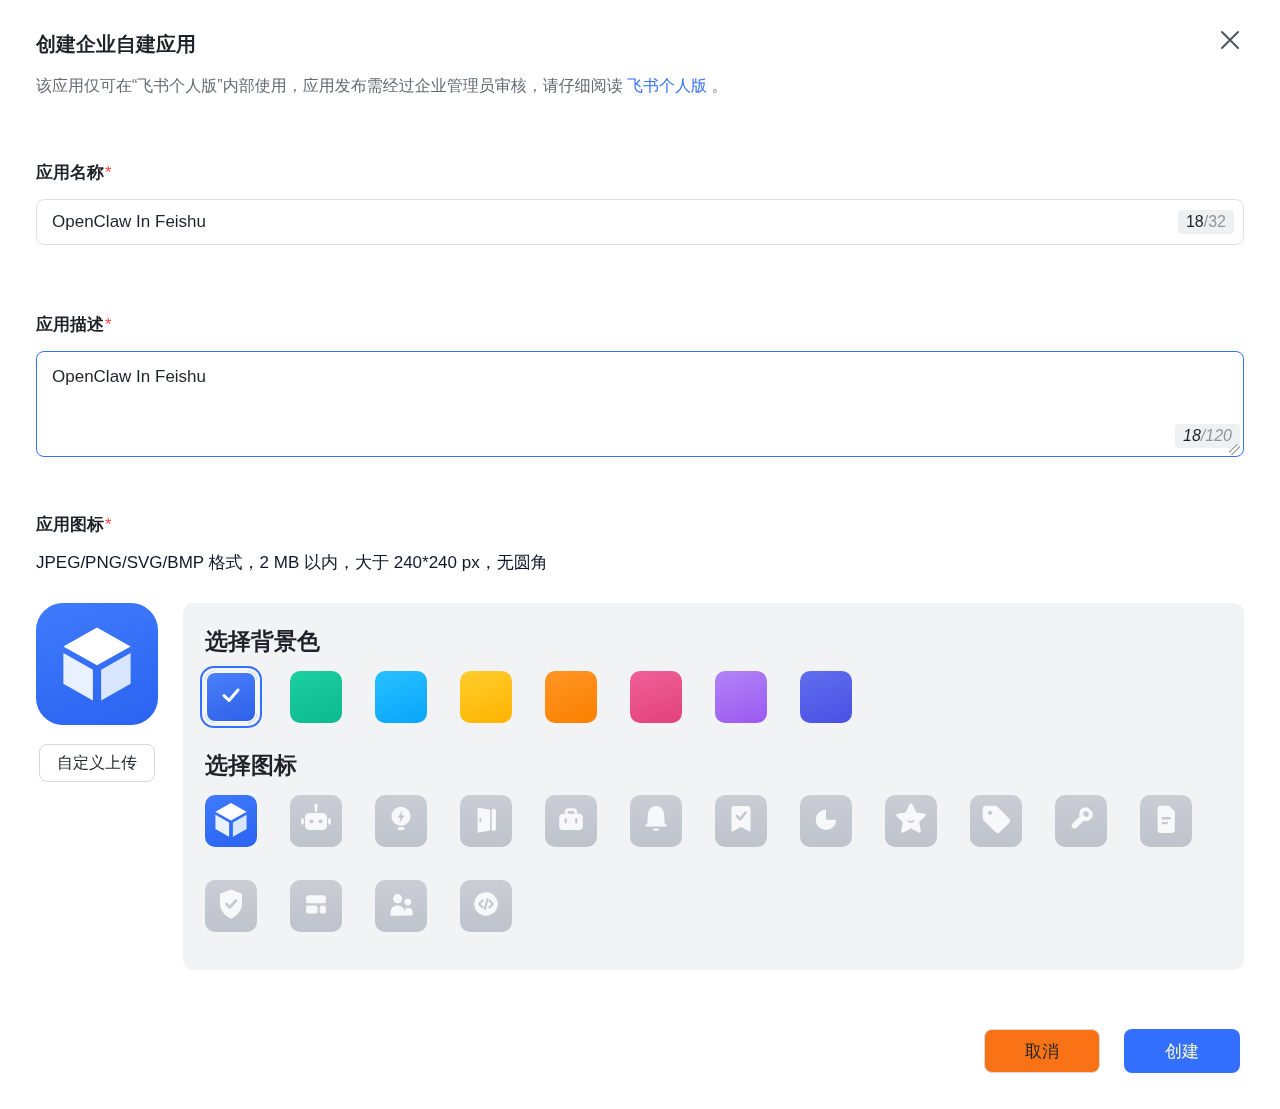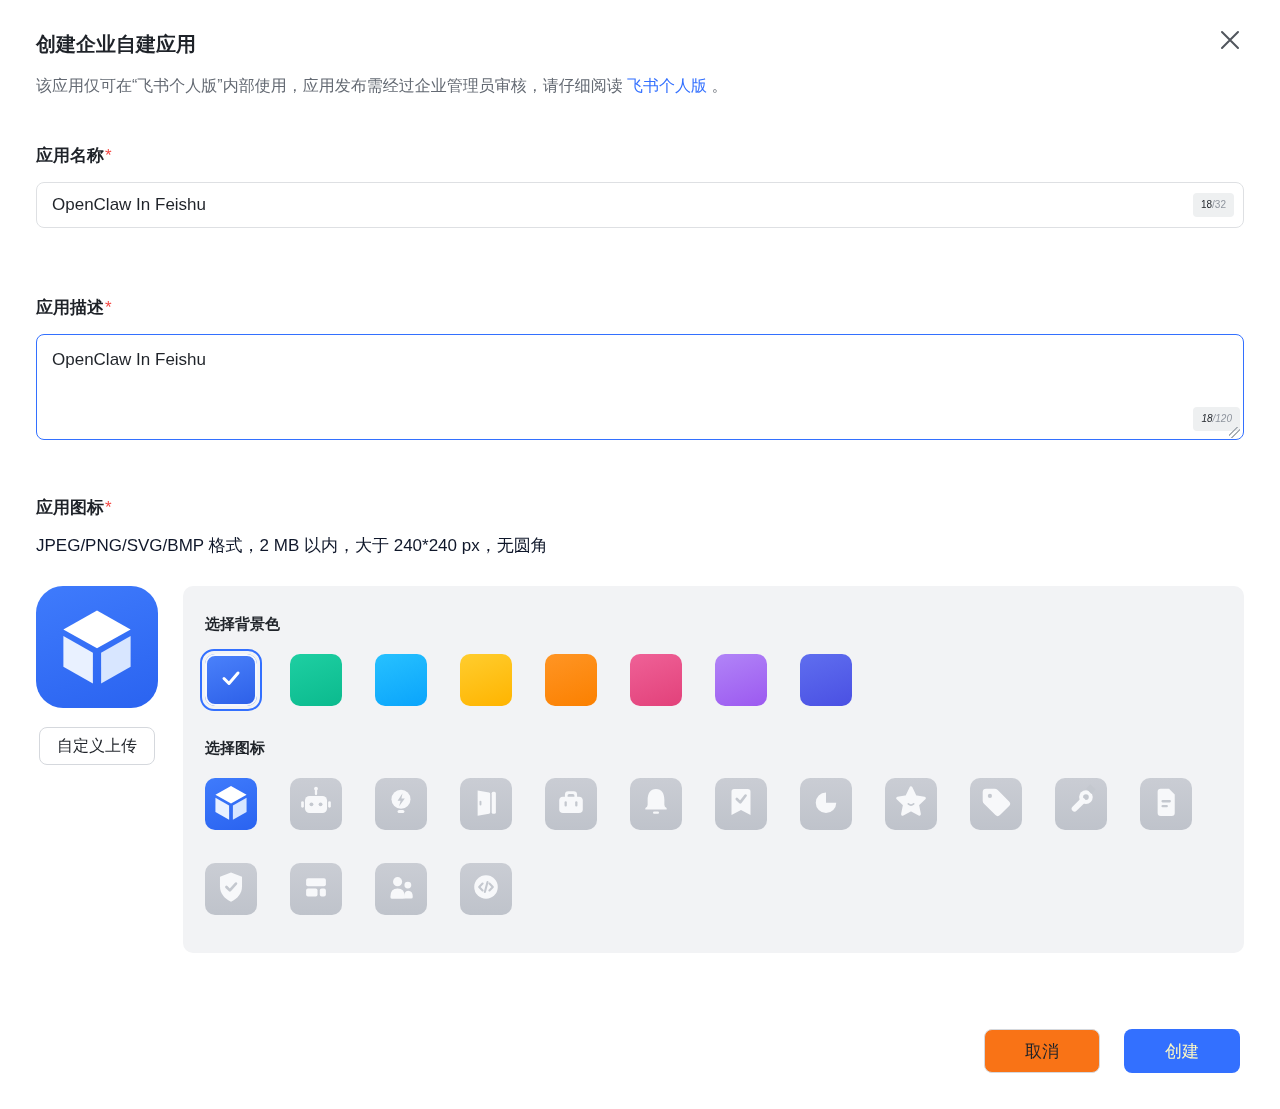--- a/index.html
+++ b/index.html
@@ -8,32 +8,32 @@
     position:relative; width:1280px; height:1109px; background:#fff;
     border-radius:11px; overflow:hidden; padding:30px 36px 36px 36px;
   }
   
   .hdr { display:flex; justify-content:space-between; align-items:flex-start; }
   .title { font-size:20px; font-weight:700; line-height:28px; }
   .close-btn { width:28px; height:28px; cursor:pointer; display:flex; align-items:center; justify-content:center; margin-top:-2px; }
   .subtitle { margin-top:16px; font-size:16px; color:#646a73; line-height:24px; }
   .subtitle .link { color:#3370ff; cursor:pointer; }
   
-  .field-label { margin-top:46px; font-size:17px; font-weight:600; line-height:24px; }
+  .field-label { margin-top:63px; font-size:17px; font-weight:600; line-height:24px; }
   .req { color:#f54a45; font-weight:400; margin-left:1px; }
   
   .input-wrap { position:relative; margin-top:14px; }
   .text-input {
     width:100%; height:46px; border:1px solid #dee0e3; border-radius:8px;
     font-size:17px; color:#1f2329; padding:0 120px 0 15px; outline:none;
     font-family:"Liberation Sans","DejaVu Sans",sans-serif; background:#fff;
   }
   .counter {
     position:absolute; right:10px; background:#eef0f1; border-radius:4px;
-    padding:3px 8px; font-size:10px; line-height:18px; color:#1f2329;
+    padding:3px 8px; font-size:16px; line-height:18px; color:#1f2329;
   }
   .counter .max { color:#8f959e; }
   .input-wrap .counter { top:50%; transform:translateY(-50%); }
   
   .textarea-wrap { position:relative; margin-top:14px; }
   .desc-textarea {
     width:100%; height:106px; border:1.5px solid #3370ff; border-radius:8px;
     font-size:17px; color:#1f2329; padding:13px 15px 28px 15px; outline:none; resize:none;
     font-family:"Liberation Sans","DejaVu Sans",sans-serif; line-height:24px;
   }
@@ -54,21 +54,21 @@
   }
   .upload-btn {
     margin:19px auto 2px auto; display:block; width:116px; height:38px;
     background:#fff; border:1px solid #d5d8dd; border-radius:8px;
     font-size:16px; color:#1f2329; cursor:pointer; font-family:inherit;
   }
   .panel {
     flex:1; margin-left:25px; background:#f2f3f5; border-radius:10px;
     padding:26px 22px 34px 22px; height:367px;
   }
-  .panel-title { font-size:15px; font-weight:600; line-height:24px; }
+  .panel-title { font-size:23px; font-weight:600; line-height:24px; }
   .swatch-row { display:flex; gap:33px; margin-top:18px; }
   .swatch {
     position:relative; width:52px; height:52px; border-radius:10px; cursor:pointer;
     display:flex; align-items:center; justify-content:center;
   }
   .swatch.selected { box-shadow: inset 0 0 0 2px rgba(255,255,255,.95); }
   .swatch.selected::after {
     content:""; position:absolute; inset:-5px; border:2px solid #3370ff; border-radius:14px;
   }
   .panel-title.second { margin-top:30px; }

